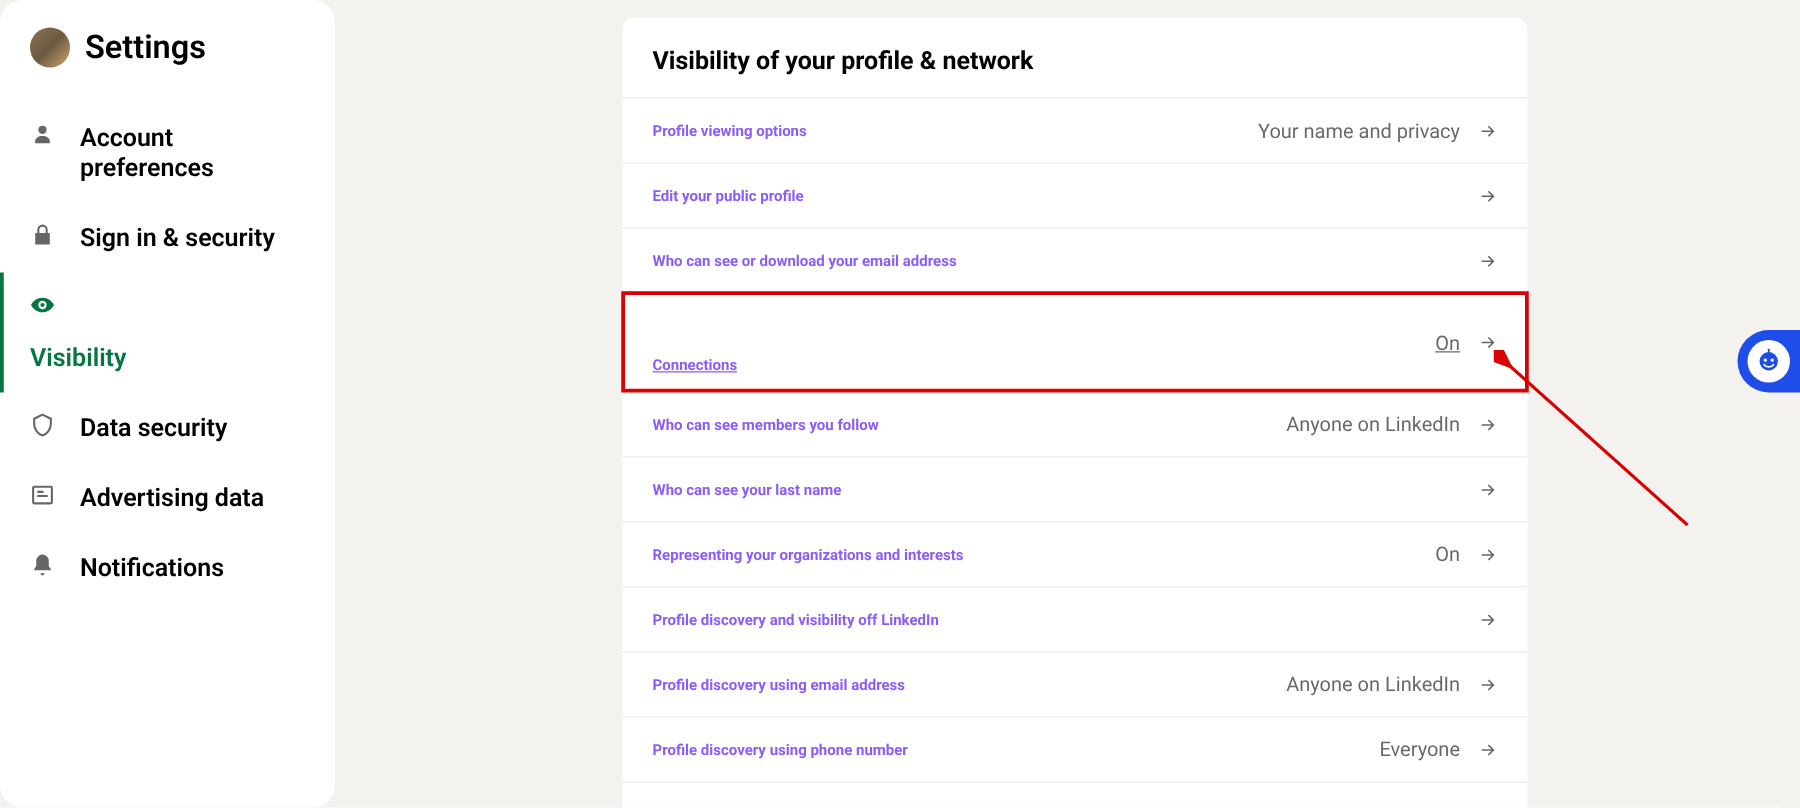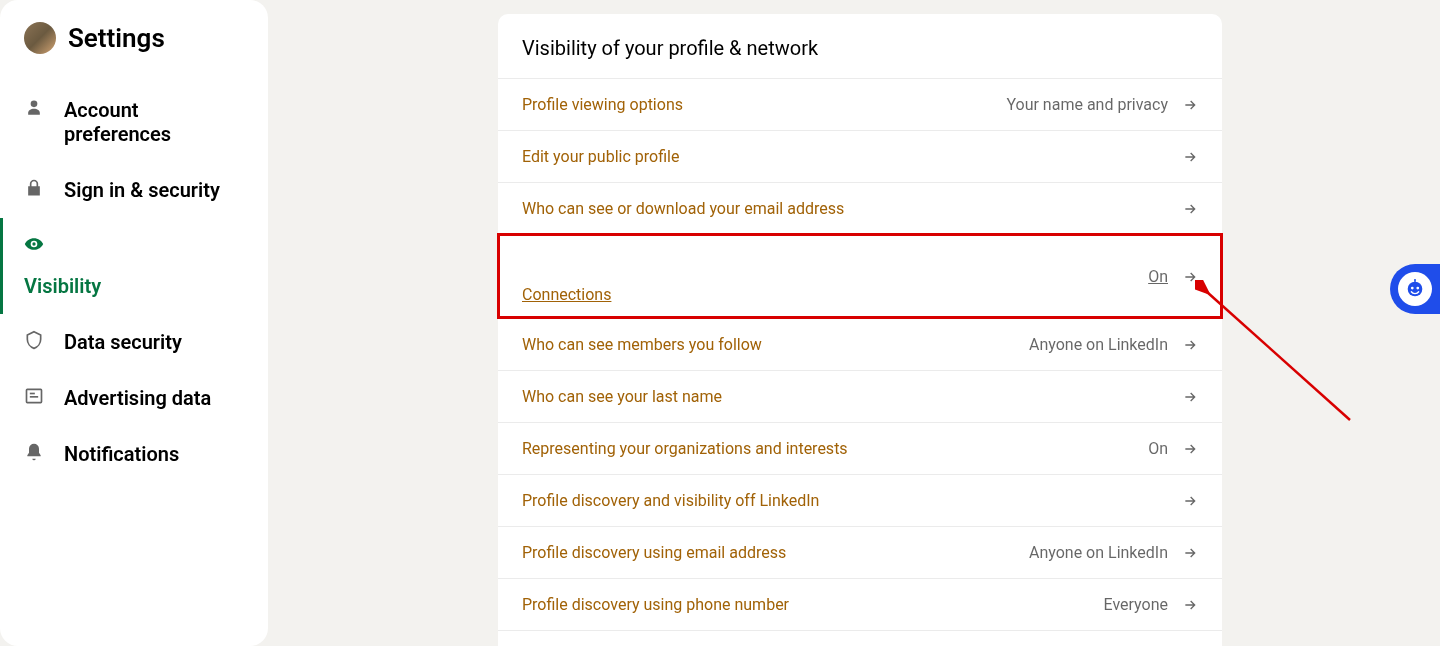--- a/index.html
+++ b/index.html
@@ -84,41 +84,41 @@
       position: absolute;
       left: 498px;
       top: 14px;
       width: 724px;
       background: #ffffff;
       border-radius: 10px;
       padding: 22px 0 0 0;
     }
     .panel-title {
       font-size: 20px;
-      font-weight: 400;
+      font-weight: 700;
       color: #000;
       padding: 0 24px 18px 24px;
     }
     .setting-row {
       display: flex;
       align-items: center;
       justify-content: space-between;
       padding: 14px 24px;
       border-top: 1px solid rgba(0,0,0,0.08);
       cursor: pointer;
       min-height: 52px;
     }
     .setting-row.highlighted {
       outline: 3px solid #d80000;
       outline-offset: -2px;
     }
     .setting-label {
-      font-size: 16px;
-      color: #a16207;
-      font-weight: 400;
+      font-size: 12px;
+      color: #8b5cf6;
+      font-weight: 700;
     }
     .setting-row.highlighted .setting-label {
       text-decoration: underline;
       margin-top: 36px;
     }
     .setting-right {
       display: flex;
       align-items: center;
       gap: 14px;
     }

